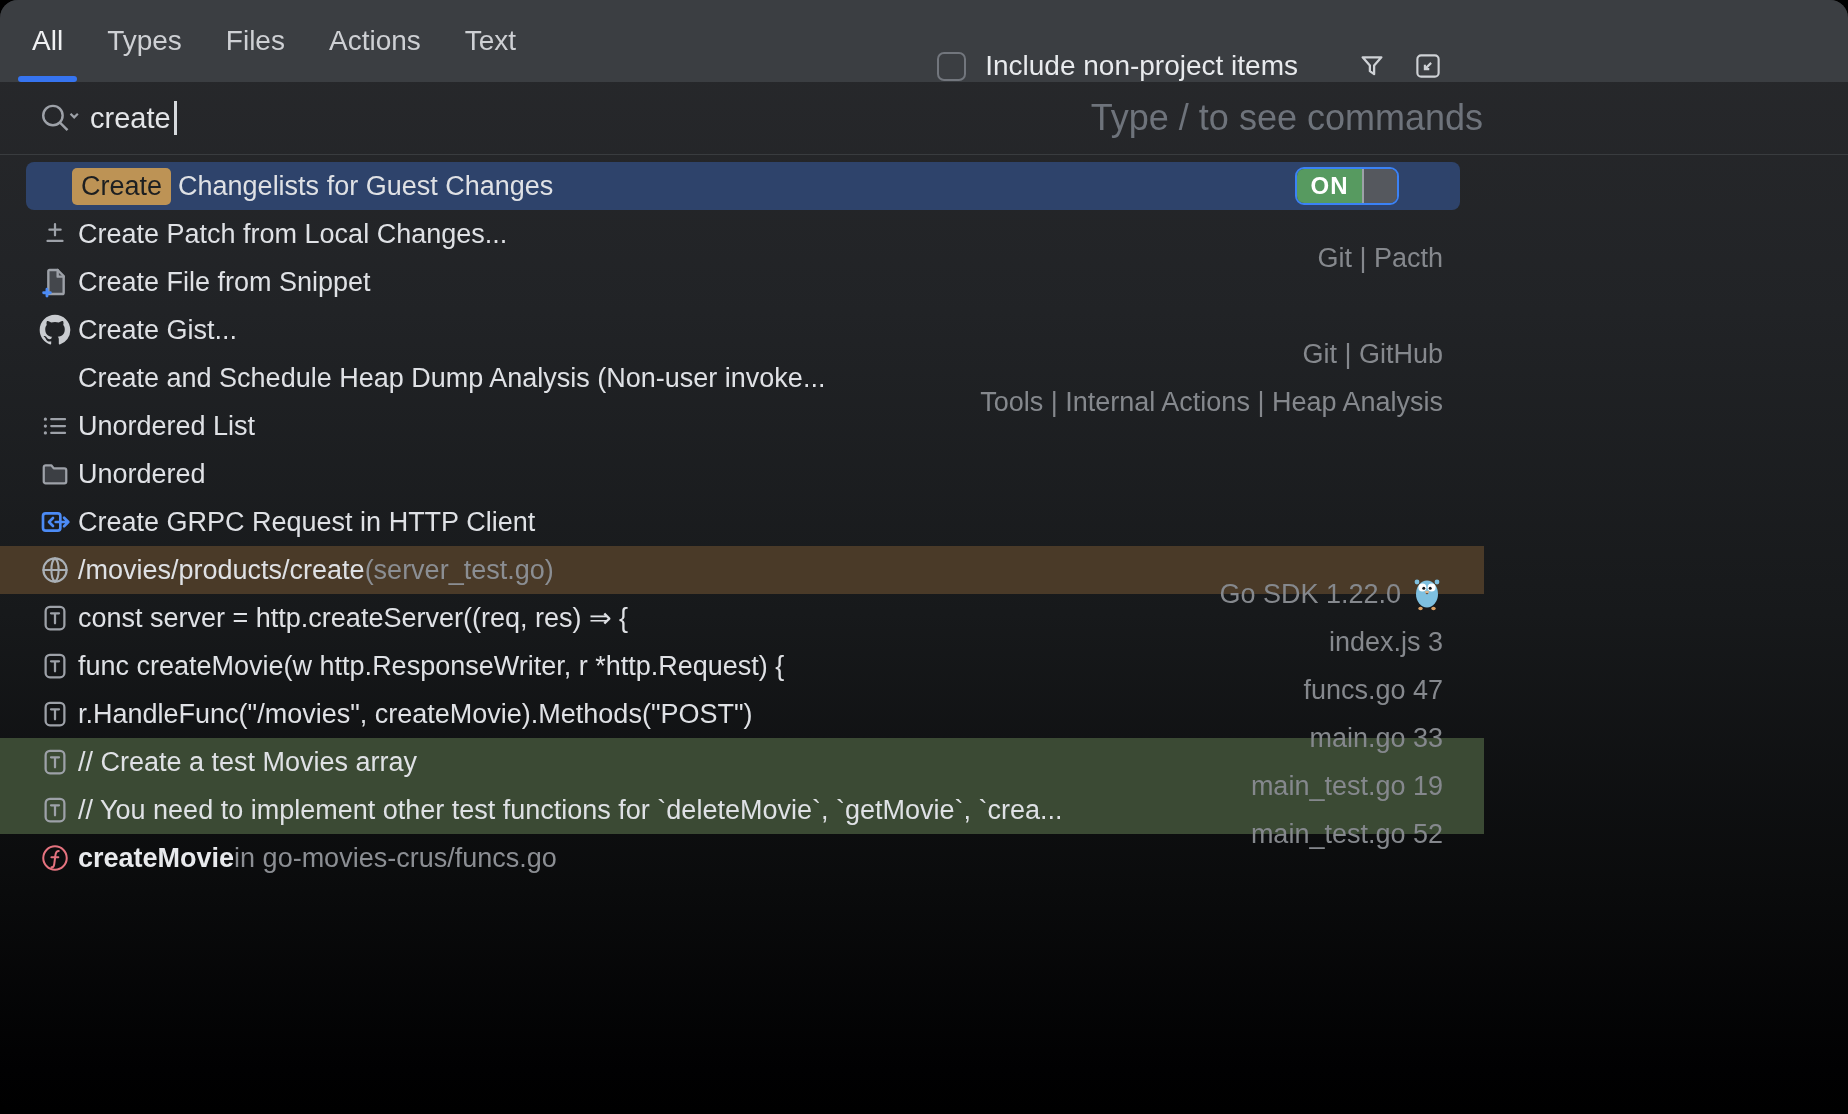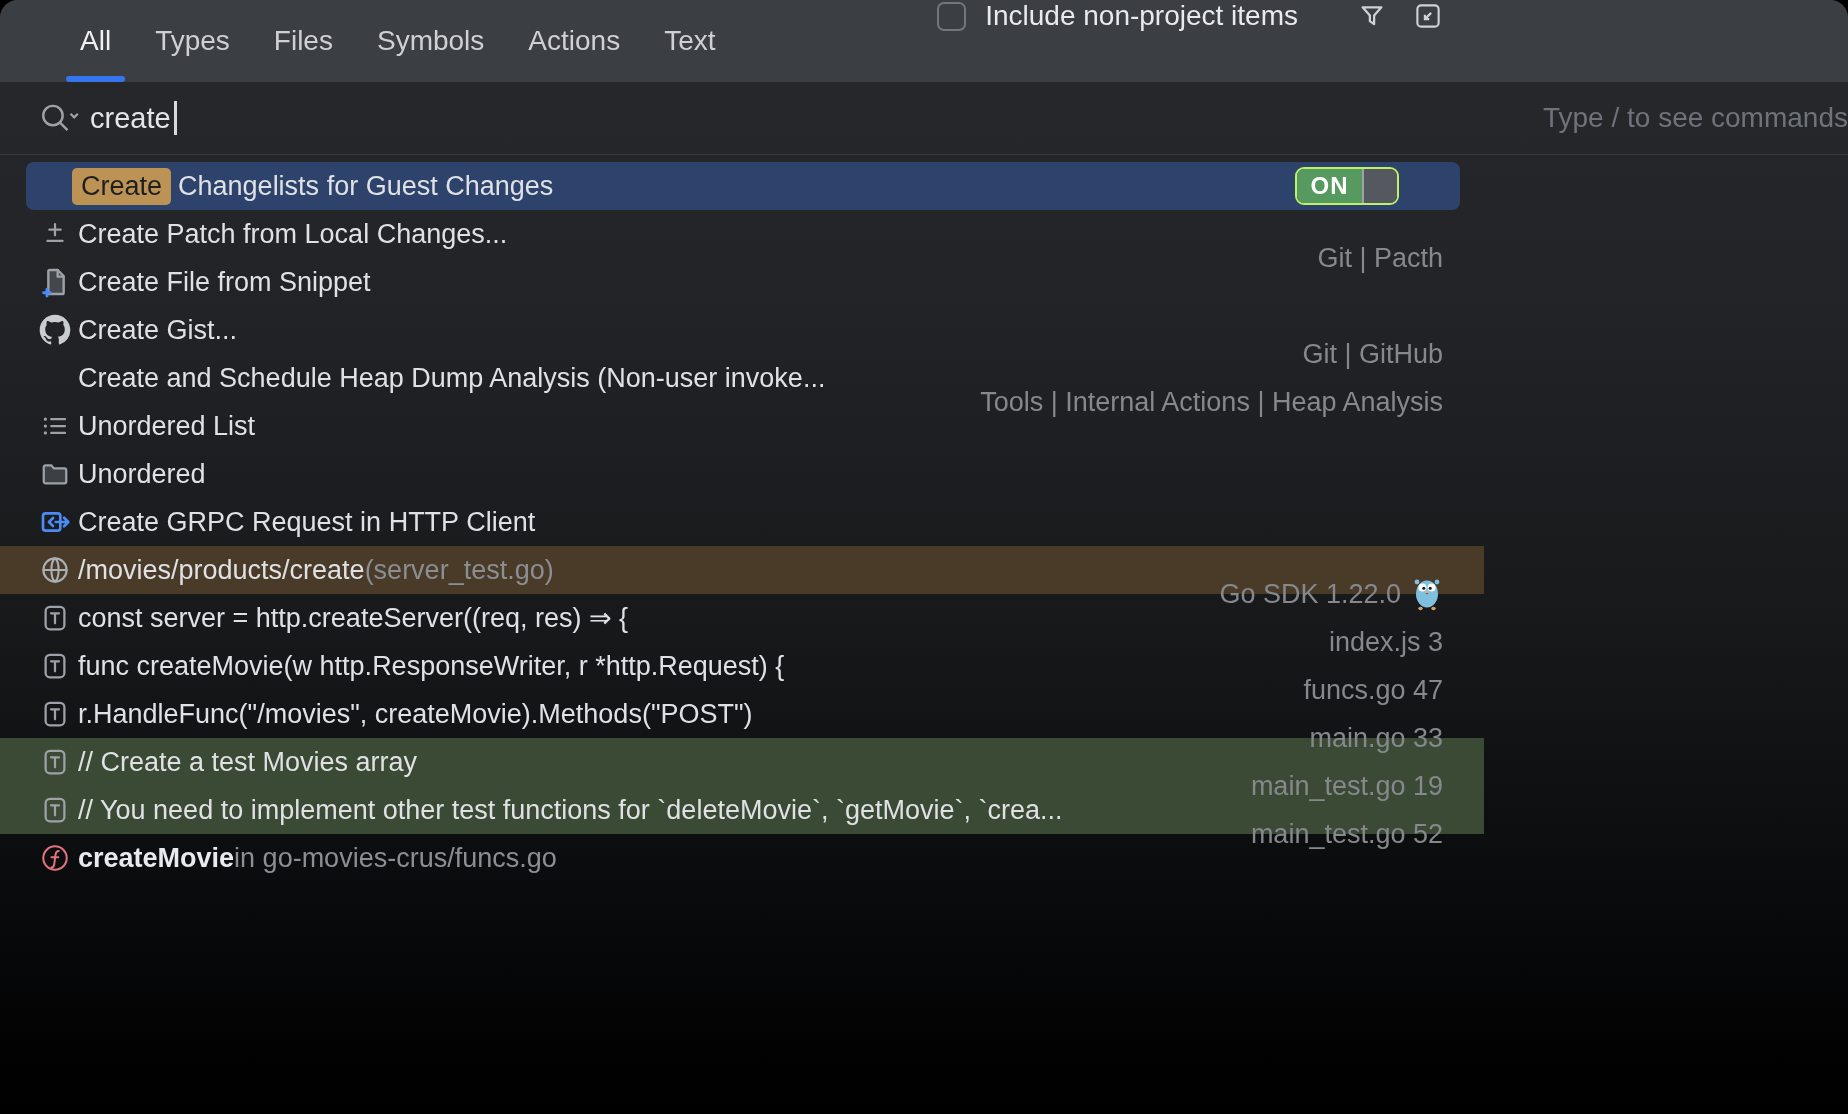--- a/index.html
+++ b/index.html
@@ -1,71 +1,70 @@
 <!DOCTYPE html>
 <html style="--accent: #3674F0; --selection: #2E436B; --match: #BD9355; --url-row: #4A3A28; --test-row: #3B4A34; --toggle-on: #579A60;"><head>
 <meta charset="utf-8">
 <style>
   html,body {margin:0; padding:0; background:#000; font-family:"Liberation Sans", sans-serif;}
   .window {position:relative; width:1848px; height:1114px; border-radius:18px; overflow:hidden;
     background:linear-gradient(180deg,#28292c 0%, #212326 28%, #17191b 55%, #0a0b0c 80%, #010102 96%, #000 100%);}
 
   
-  .tabbar {height:82px; background:#3b3e42; display:flex; align-items:flex-start; padding-left:80px;gap:32px;}
+  .tabbar {height:82px; background:#3b3e42; display:flex; align-items:flex-end; padding-left:32px;gap:32px;}
   .tab {position:relative; height:100%; display:flex; align-items:center; margin-right:44px;
         font-size:28px; color:#ced0d4; cursor:default;}
   .tab.active {color:#f0f1f3;}
   .tab.active::after {content:""; position:absolute; left:-14px; right:-14px; bottom:0; height:6px;
         border-radius:4px; background:var(--accent);}
   .include-group {margin-left:auto; display:flex; align-items:center; padding-right:404px;}
   .checkbox {width:25px; height:25px; border:2.5px solid #72767d; border-radius:7px; margin-right:19px;}
   .include-label {font-size:28px; color:#e8eaed; margin-right:34px;}
   .hicon {width:32px; height:32px; display:flex; align-items:center; justify-content:center; margin-left:24px;}
 
   
   .searchrow {height:72px; display:flex; align-items:center; padding:0 0 0 38px;
       border-bottom:1px solid #393c3f;}
   .search-icon {width:42px; height:34px; margin-right:10px;}
   .query {font-size:29px; color:#e3e5e8;}
   .caret {display:inline-block; width:3px; height:34px; background:#d6d9dd; margin-left:3px; vertical-align:-7px;}
-  .hint {margin-left:auto; font-size:28px; color:#6e737b; }
+  .hint {margin-left:auto; font-size:36px; color:#6e737b; padding-right:365px;}
 
   
   .list {padding-top:7px;}
   .row {height:48px; width:1484px; box-sizing:border-box; display:flex; align-items:center;
         padding:0 41px 0 38px; font-size:27px; color:#dfe1e5; white-space:nowrap;}
   .row .icon {flex:0 0 34px; width:34px; height:34px; margin-right:6px; display:flex; align-items:center; justify-content:center;}
   .row .noicon {flex:0 0 34px; margin-right:6px;}
   .row .right {margin-left:auto; color:#85888d; font-size:27px; display:flex; align-items:center; gap:10px;margin-top:48px;}
   .row.selected {width:1434px; margin-left:26px; border-radius:8px; background:var(--selection); padding-left:46px;}
   .row.url {background:var(--url-row);}
   .row.test {background:var(--test-row);}
   .seg.dim {color:#8b8e93;}
   .seg.bold {font-weight:bold; color:#e8eaed;}
   .seg.chip {background:var(--match); color:#1d1f21; border-radius:5px; padding:3px 9px; margin-right:7px;}
 
   
   .toggle {margin-left:auto; margin-right:20px; width:104px; height:38px; box-sizing:border-box;
-      border:2px solid #bef264; border-radius:9px; display:flex; overflow:hidden;}
+      border:2px solid #3b82f6; border-radius:9px; display:flex; overflow:hidden;}
   .toggle .on {flex:1; background:var(--toggle-on); color:#fff; font-size:24px; font-weight:bold;
       display:flex; align-items:center; justify-content:center; letter-spacing:1px;}
   .toggle .knob {width:33px; background:#55585e; border-left:2px solid #9da1a8;}
   svg {display:block;}
 </style>
 </head>
 <body>
 
 <div class="window">
 
   <div class="tabbar">
     <div id="tabs" style="display: flex; height: 100%;">
         <div class="tab active">All</div>
         <div class="tab">Types</div>
         <div class="tab">Files</div>
-        <div class="tab">Symbols</div>
         <div class="tab">Actions</div>
         <div class="tab">Text</div>
       </div>
     <div class="include-group">
       <div class="checkbox"></div>
       <span class="include-label">Include non-project items</span>
       <span class="hicon">
         <svg width="30" height="30" viewBox="0 0 24 24" fill="none" stroke="#cfd2d6" stroke-width="1.8" stroke-linejoin="round">
           <path d="M4.5 5h15l-5.8 6.6v6.9l-3.4-2.4v-4.5z"></path>
         </svg>

